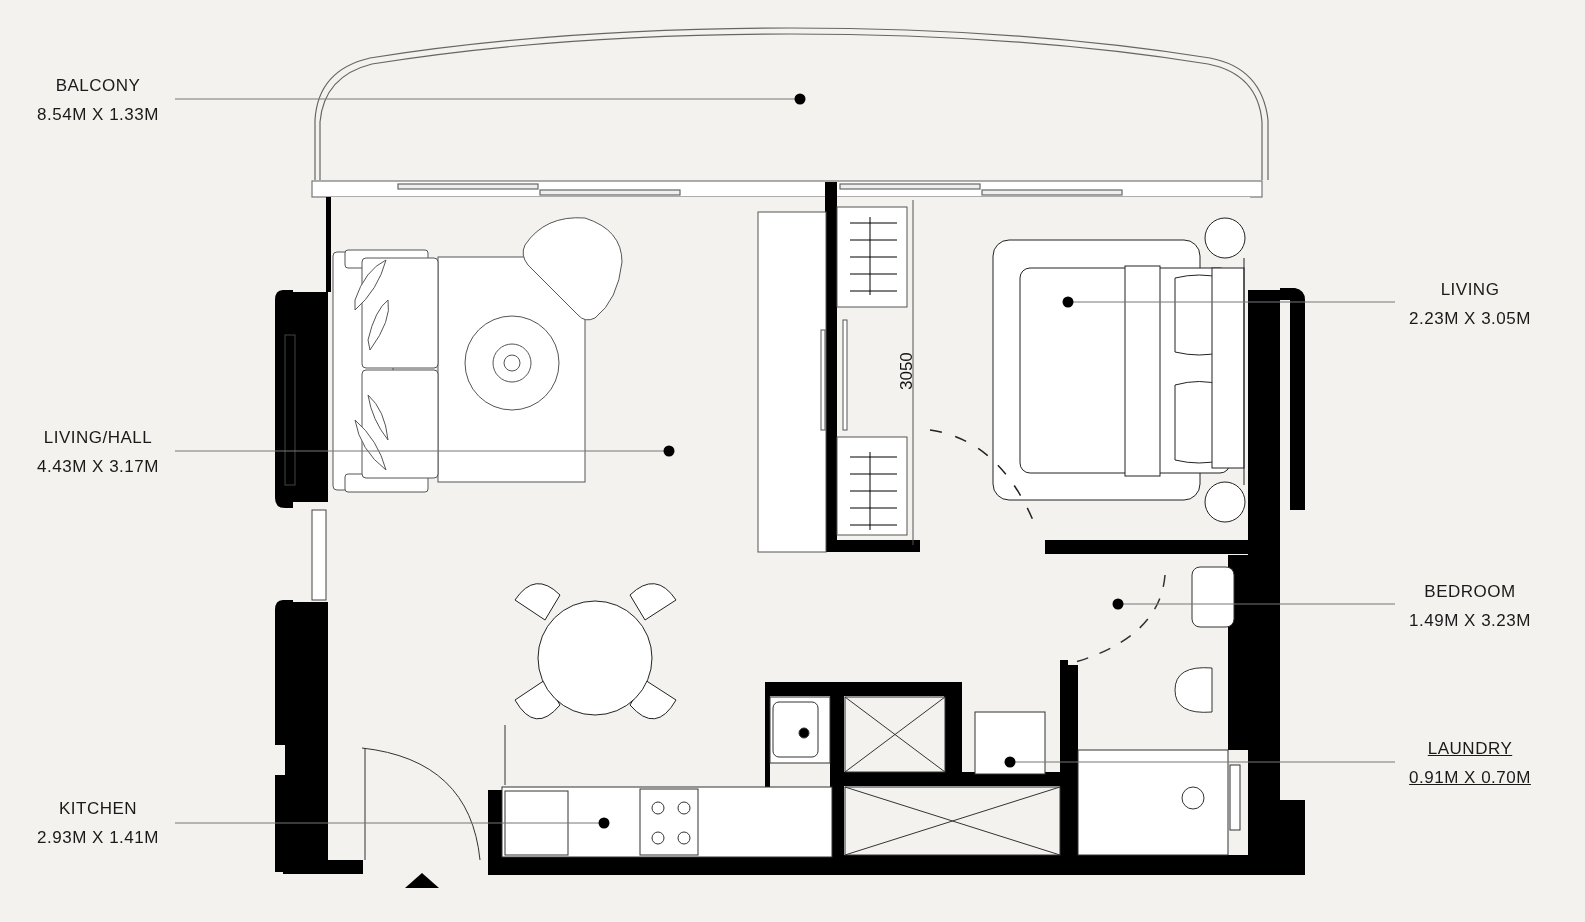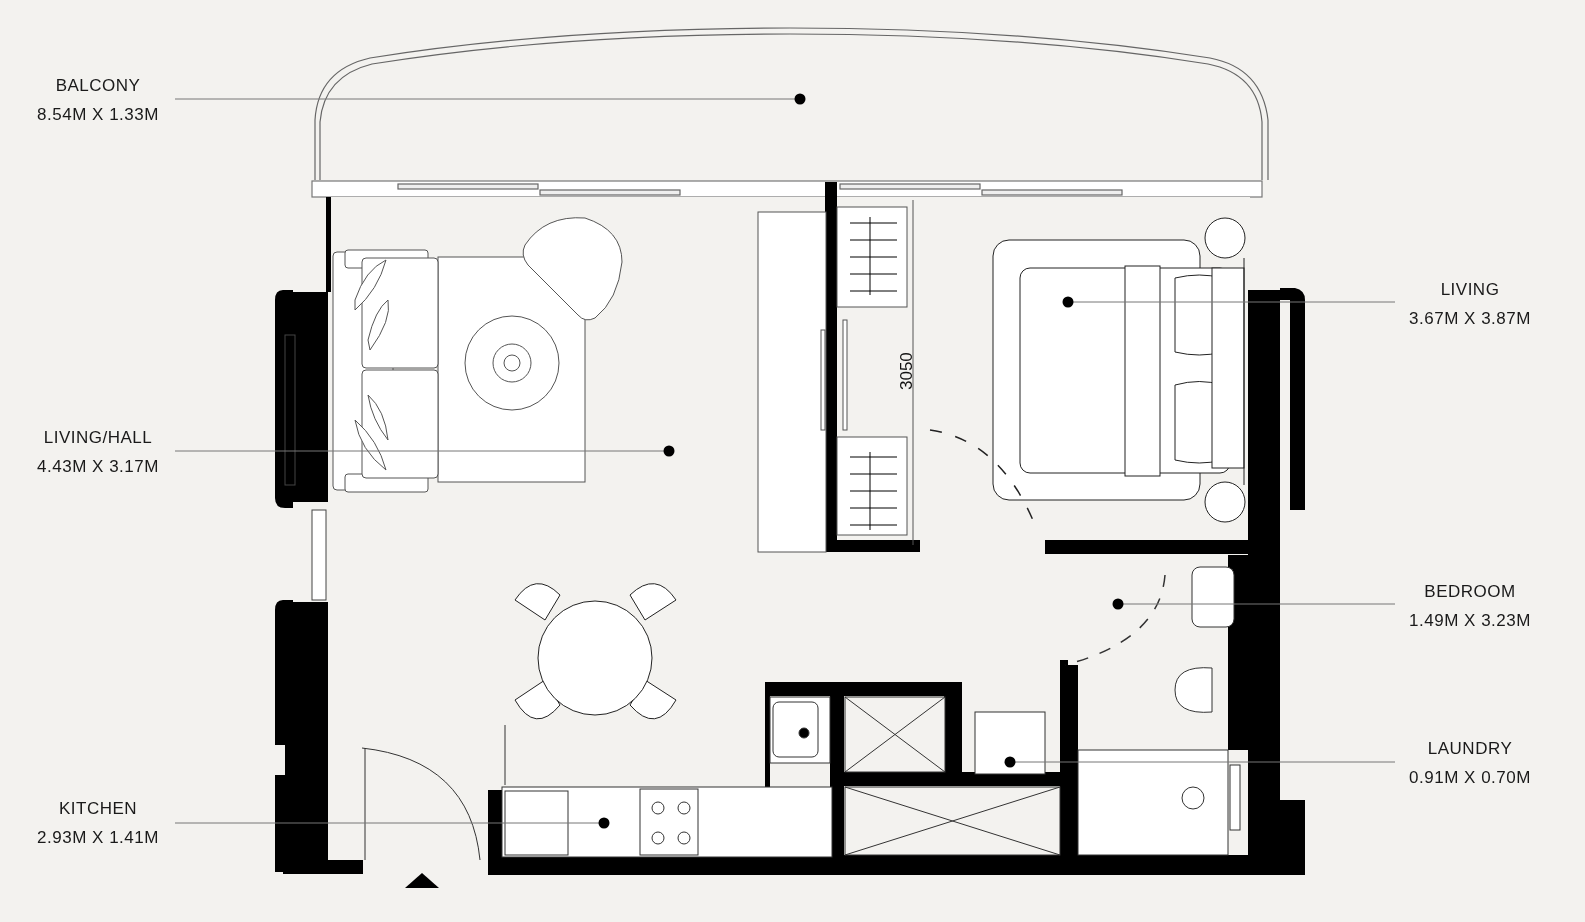--- a/index.html
+++ b/index.html
@@ -216,22 +216,22 @@
 <div class="label" style="left:-2px; top:423px;">
   <span class="name">LIVING/HALL</span>
   <span class="dims">4.43M X 3.17M</span>
 </div>
 <div class="label" style="left:-2px; top:794px;">
   <span class="name">KITCHEN</span>
   <span class="dims">2.93M X 1.41M</span>
 </div>
 <div class="label" style="left:1370px; top:275px;">
   <span class="name">LIVING</span>
-  <span class="dims">3.67M X 3.87M</span>
+  <span class="dims">2.23M X 3.05M</span>
 </div>
 <div class="label" style="left:1370px; top:577px;">
   <span class="name">BEDROOM</span>
   <span class="dims">1.49M X 3.23M</span>
 </div>
-<div class="label" style="left:1370px; top:734px;">
+<div class="label" style="left:1370px; top:734px;text-decoration:underline;">
   <span class="name">LAUNDRY</span>
   <span class="dims">0.91M X 0.70M</span>
 </div>
 
 </body></html>

